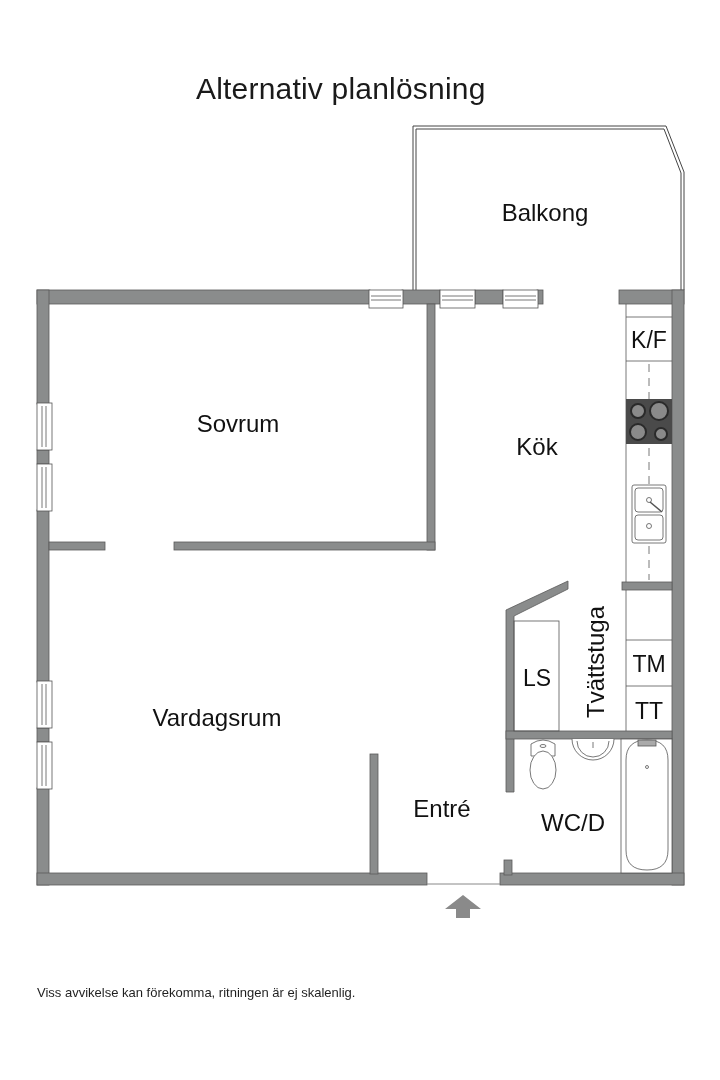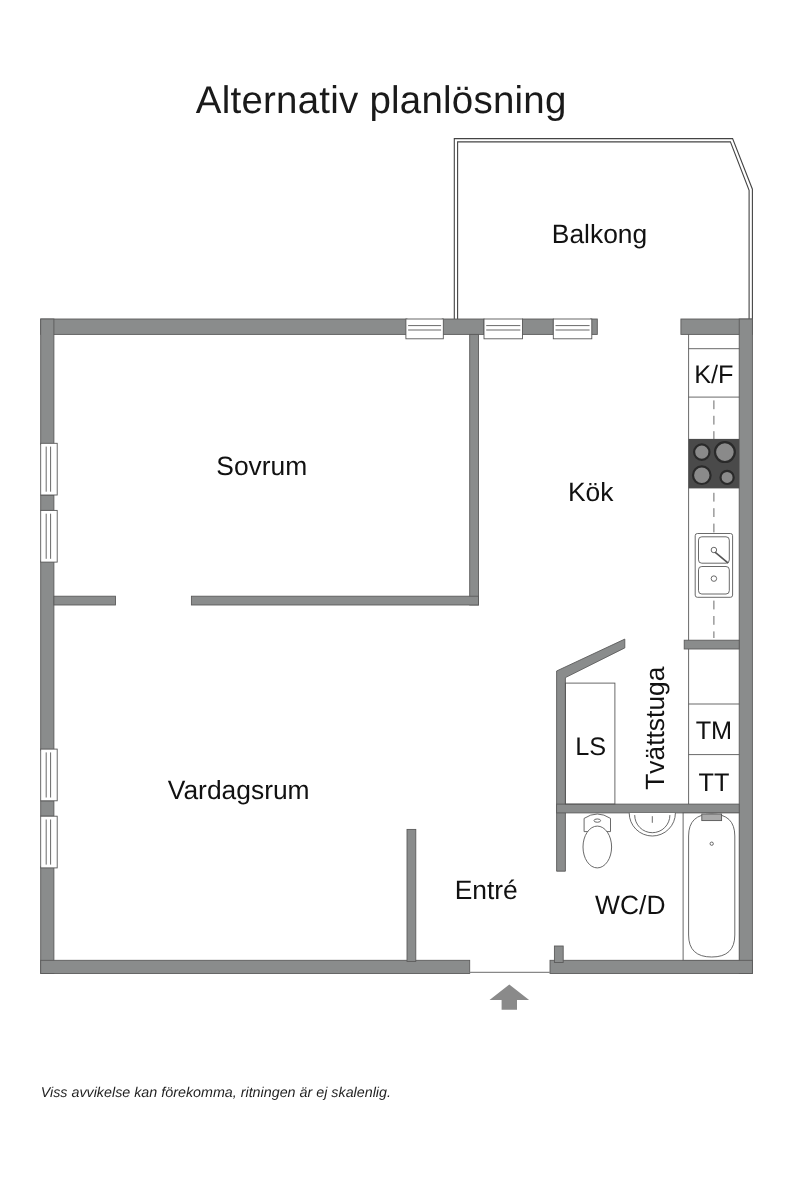--- a/index.html
+++ b/index.html
@@ -1,19 +1,19 @@
 <!DOCTYPE html>
 <html><head>
 <meta charset="utf-8">
 <style>
   html, body { margin:0; padding:0; background:#ffffff; }
   body { width:720px; height:1080px; position:relative; overflow:hidden;
          font-family:"Liberation Sans", "DejaVu Sans", sans-serif; color:#1a1a1a; }
-  .title { position:absolute; left:178px; top:72px; font-size:35px; letter-spacing:0.2px; }
-  .footnote { position:absolute; left:37px; top:985px; font-size:13px; color:#1f1f1f;font-style:italic; }
+  .title { position:absolute; left:196px; top:72px; font-size:30px; letter-spacing:0.2px; }
+  .footnote { position:absolute; left:37px; top:985px; font-size:13px; color:#1f1f1f; }
   svg.plan { position:absolute; left:0; top:0; }
   .lbl { font-family:"Liberation Sans", "DejaVu Sans", sans-serif; fill:#111; }
 </style>
 </head>
 <body>
 
 <div class="title">Alternativ planlösning</div>
 
 <svg class="plan" width="720" height="1080" viewBox="0 0 720 1080">
 

